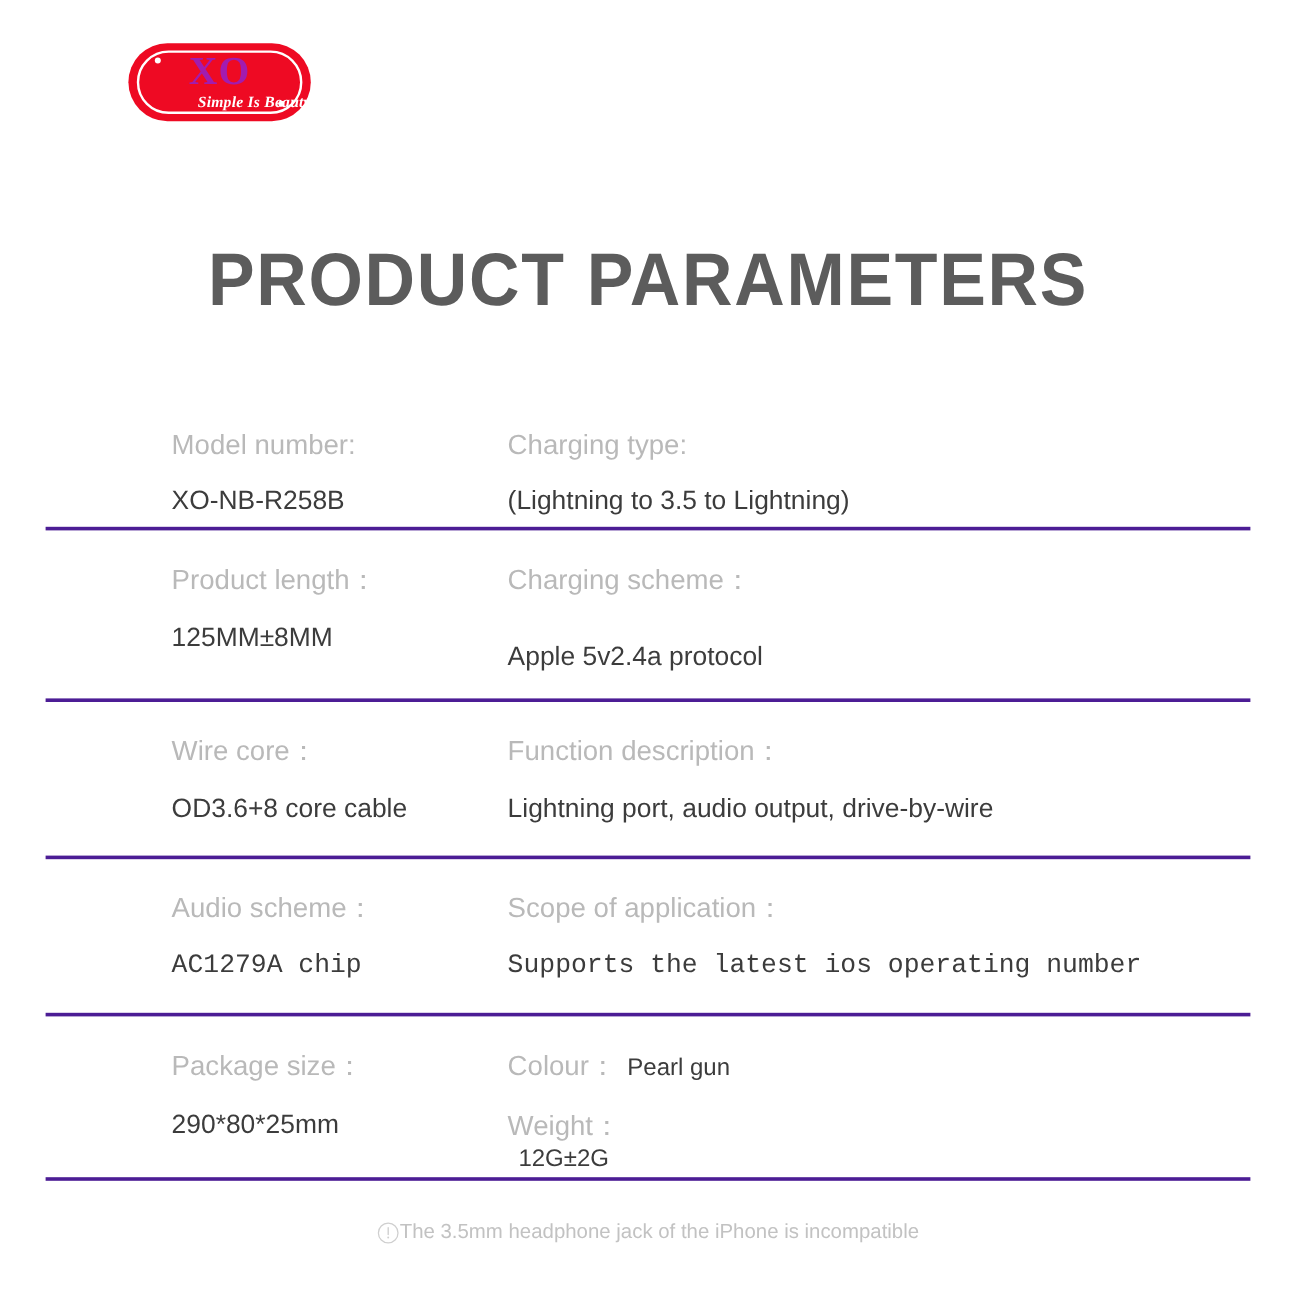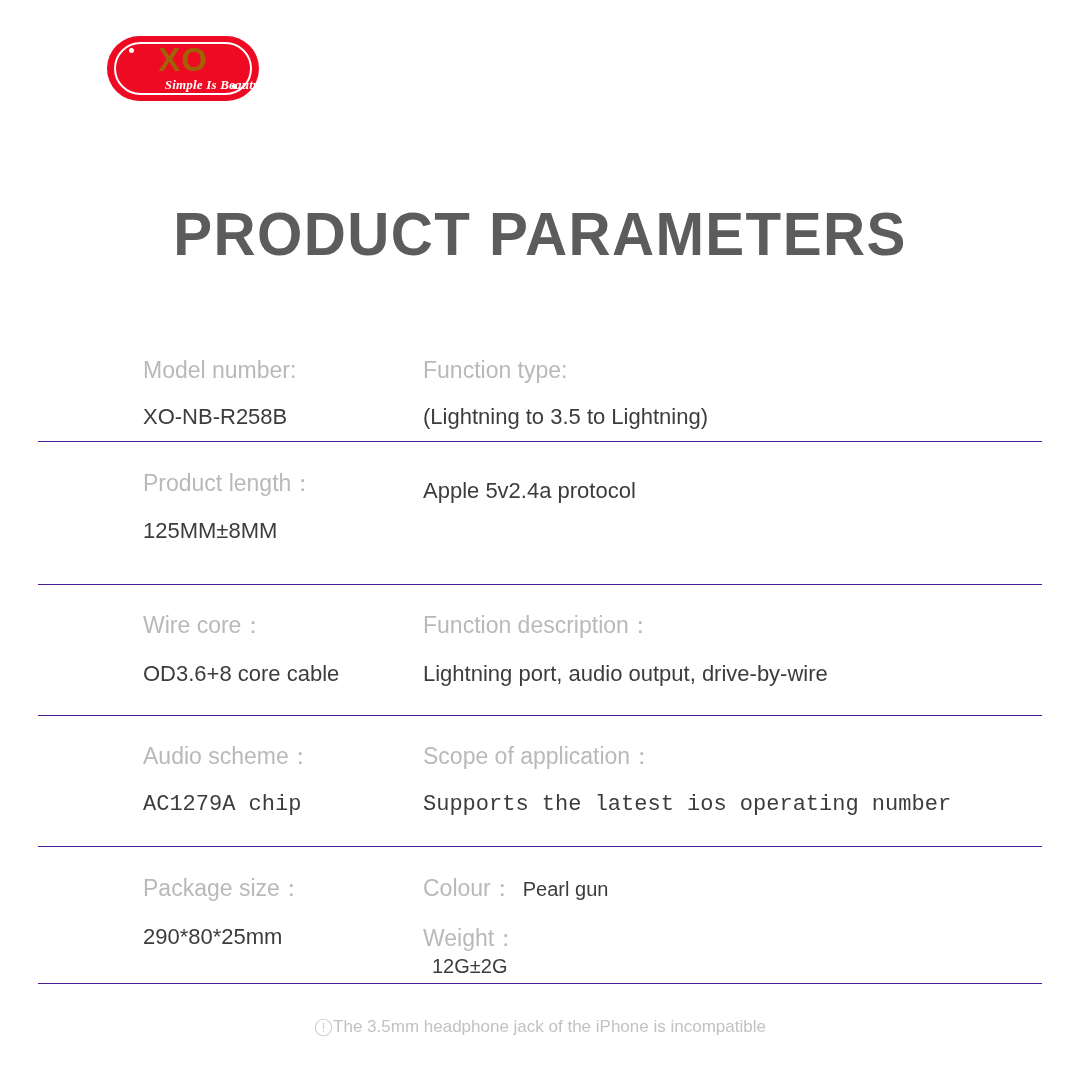--- a/index.html
+++ b/index.html
@@ -53,25 +53,25 @@
     background: #ffffff;
   }
   .logo-dot.tl { left: 22px; top: 12px; }
   .logo-dot.br { right: 22px; bottom: 12px; }
   .logo-mark {
     position: absolute;
     left: 0;
     right: 0;
     top: 7px;
     text-align: center;
-    font-family: Liberation Sans, sans-serif;
+    font-family: Liberation Serif, serif;
     font-weight: bold;
     font-size: 33px;
     letter-spacing: 1px;
-    color: #a16207;
+    color: #a21caf;
     line-height: 34px;
     -webkit-text-stroke: 0px;
   }
   .logo-tagline {
     position: absolute;
     left: 0;
     right: 0;
     bottom: 9px;
     text-align: right;
     font-family: "Liberation Serif", serif;
@@ -101,21 +101,21 @@
 
   
   .spec-table {
     position: absolute;
     left: 38px;
     top: 341px;
     width: 1004px;
   }
   .spec-row {
     position: relative;
-    border-bottom: 1px solid #4c1d95;
+    border-bottom: 3px solid #4c1d95;
     box-sizing: border-box;
   }
   .spec-cols {
     display: flex;
     align-items: flex-start;
   }
   .col-left  { width: 384px; flex: 0 0 384px; padding-left: 105px; box-sizing: border-box; }
   .col-right { flex: 1 1 auto; padding-left: 1px; box-sizing: border-box; }
 
   .spec-label {
@@ -212,33 +212,34 @@
 
   <div class="spec-table">
 
     <div class="spec-row r1">
       <div class="spec-cols">
         <div class="col-left">
           <div class="spec-label">Model number:</div>
           <div class="spec-value">XO-NB-R258B</div>
         </div>
         <div class="col-right">
-          <div class="spec-label">Function type:</div>
+          <div class="spec-label">Charging type:</div>
           <div class="spec-value">(Lightning to 3.5 to Lightning)</div>
         </div>
       </div>
     </div>
 
     <div class="spec-row r2">
       <div class="spec-cols">
         <div class="col-left">
           <div class="spec-label">Product length：</div>
           <div class="spec-value">125MM±8MM</div>
         </div>
         <div class="col-right">
+          <div class="spec-label">Charging scheme：</div>
           <div class="spec-value">Apple 5v2.4a protocol</div>
         </div>
       </div>
     </div>
 
     <div class="spec-row r3">
       <div class="spec-cols">
         <div class="col-left">
           <div class="spec-label">Wire core：</div>
           <div class="spec-value">OD3.6+8 core cable</div>

